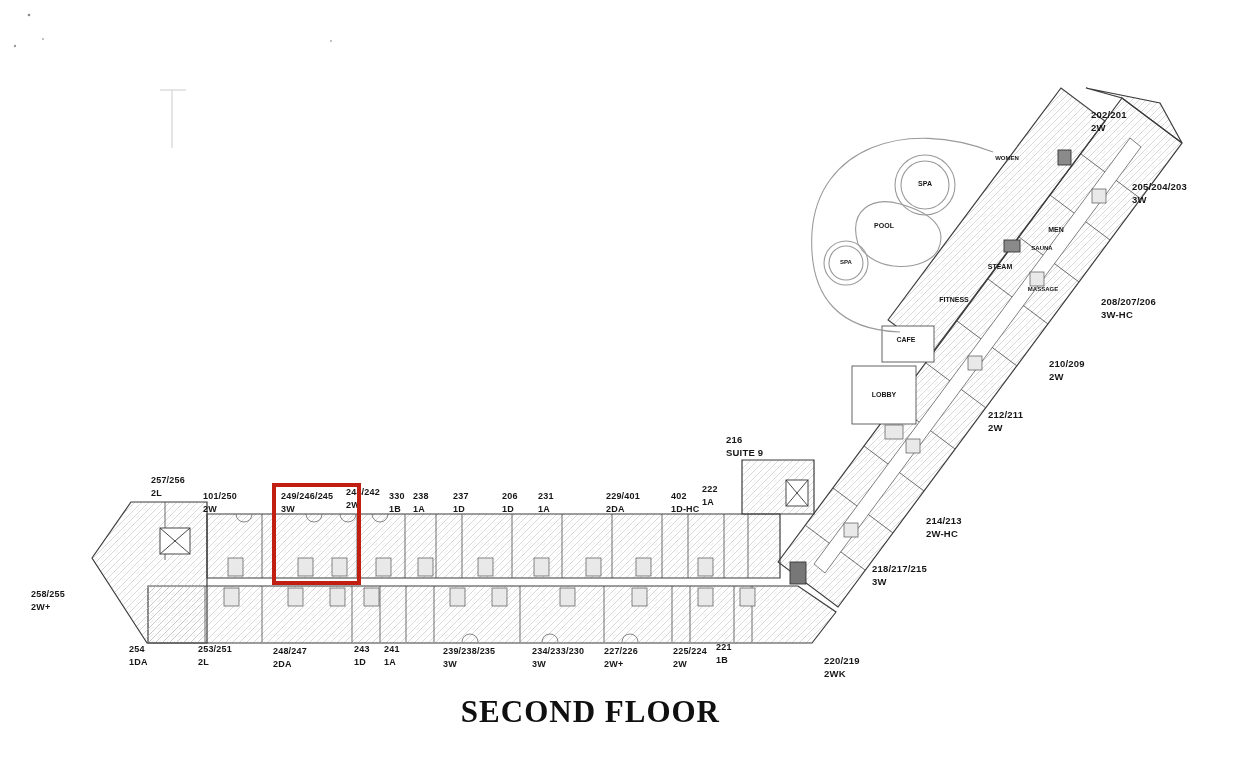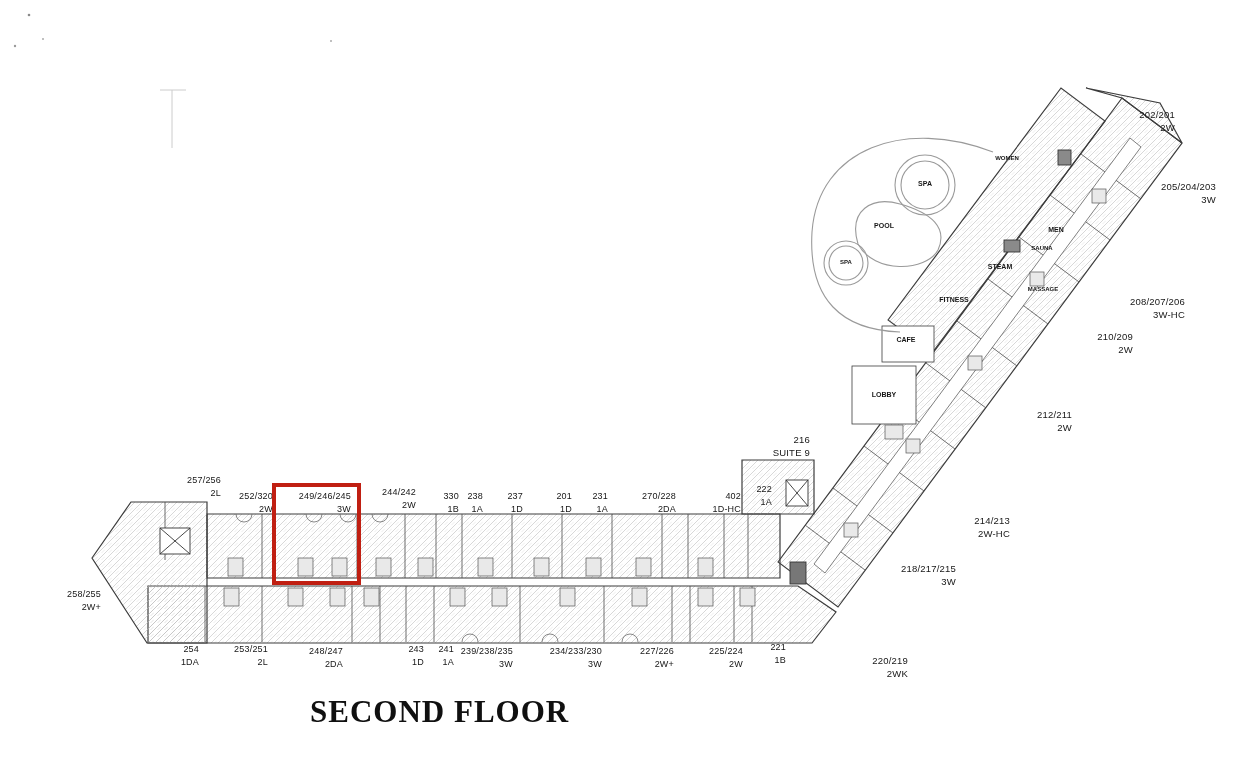--- a/index.html
+++ b/index.html
@@ -3,38 +3,38 @@
 <meta charset="utf-8">
 <style>
   * { margin:0; padding:0; box-sizing:border-box; }
   html,body { background:#ffffff; }
   .stage {
     position:relative; width:1242px; height:768px; background:#fff;
     overflow:hidden; font-family:"Liberation Sans", sans-serif; color:#111;
   }
   svg.plan { position:absolute; left:0; top:0; }
   .rlabel {
-    position:absolute; width:70px; text-align:right;
-    font-size:9px; font-weight:normal; line-height:1.4; letter-spacing:.2px;
+    position:absolute; width:70px; text-align:left;
+    font-size:9px; font-weight:bold; line-height:1.4; letter-spacing:.2px;
     color:#161616; z-index:3;
   }
   .rlabel span { display:block; }
   .wlabel { width:84px; font-size:9.5px; }
   .alabel {
     position:absolute; width:44px; text-align:center; font-weight:bold;
     color:#161616; z-index:3;
   }
   .a7 { font-size:7px; }
   .a6 { font-size:6px; }
   .red-box {
     position:absolute; left:272px; top:483px; width:89px; height:102px;
     border:4px solid #c01f12; z-index:4; background:transparent;
   }
   .title {
-    position:absolute; left:310px; top:694px; width:410px; text-align:left;
+    position:absolute; left:310px; top:694px; width:410px; text-align:right;
     font-family:"Liberation Serif", serif; font-weight:bold; font-size:31px;
     letter-spacing:1px; color:#101010; z-index:3;
   }
 </style>
 </head>
 <body>
 
 <div class="stage">
 
   <svg class="plan" width="1242" height="768" viewBox="0 0 1242 768">
@@ -144,21 +144,21 @@
     <span>2W</span>
   </div>
   <div class="rlabel wlabel" style="left:1132px;top:180px">
     <span>205/204/203</span>
     <span>3W</span>
   </div>
   <div class="rlabel wlabel" style="left:1101px;top:295px">
     <span>208/207/206</span>
     <span>3W-HC</span>
   </div>
-  <div class="rlabel wlabel" style="left:1049px;top:330px">
+  <div class="rlabel wlabel" style="left:1049px;top:357px">
     <span>210/209</span>
     <span>2W</span>
   </div>
   <div class="rlabel wlabel" style="left:988px;top:408px">
     <span>212/211</span>
     <span>2W</span>
   </div>
   <div class="rlabel wlabel" style="left:926px;top:514px">
     <span>214/213</span>
     <span>2W-HC</span>
@@ -175,21 +175,21 @@
   <div class="rlabel wlabel" style="left:726px;top:433px">
     <span>216</span>
     <span>SUITE 9</span>
   </div>
 
   <div class="rlabel" style="left:151px;top:474px">
     <span>257/256</span>
     <span>2L</span>
   </div>
   <div class="rlabel" style="left:203px;top:490px">
-    <span>252/320</span>
+    <span>101/250</span>
     <span>2W</span>
   </div>
   <div class="rlabel" style="left:281px;top:490px">
     <span>249/246/245</span>
     <span>3W</span>
   </div>
   <div class="rlabel" style="left:346px;top:486px">
     <span>244/242</span>
     <span>2W</span>
   </div>
@@ -199,29 +199,29 @@
   </div>
   <div class="rlabel" style="left:413px;top:490px">
     <span>238</span>
     <span>1A</span>
   </div>
   <div class="rlabel" style="left:453px;top:490px">
     <span>237</span>
     <span>1D</span>
   </div>
   <div class="rlabel" style="left:502px;top:490px">
-    <span>201</span>
+    <span>206</span>
     <span>1D</span>
   </div>
   <div class="rlabel" style="left:538px;top:490px">
     <span>231</span>
     <span>1A</span>
   </div>
   <div class="rlabel" style="left:606px;top:490px">
-    <span>270/228</span>
+    <span>229/401</span>
     <span>2DA</span>
   </div>
   <div class="rlabel" style="left:671px;top:490px">
     <span>402</span>
     <span>1D-HC</span>
   </div>
   <div class="rlabel" style="left:702px;top:483px">
     <span>222</span>
     <span>1A</span>
   </div>

